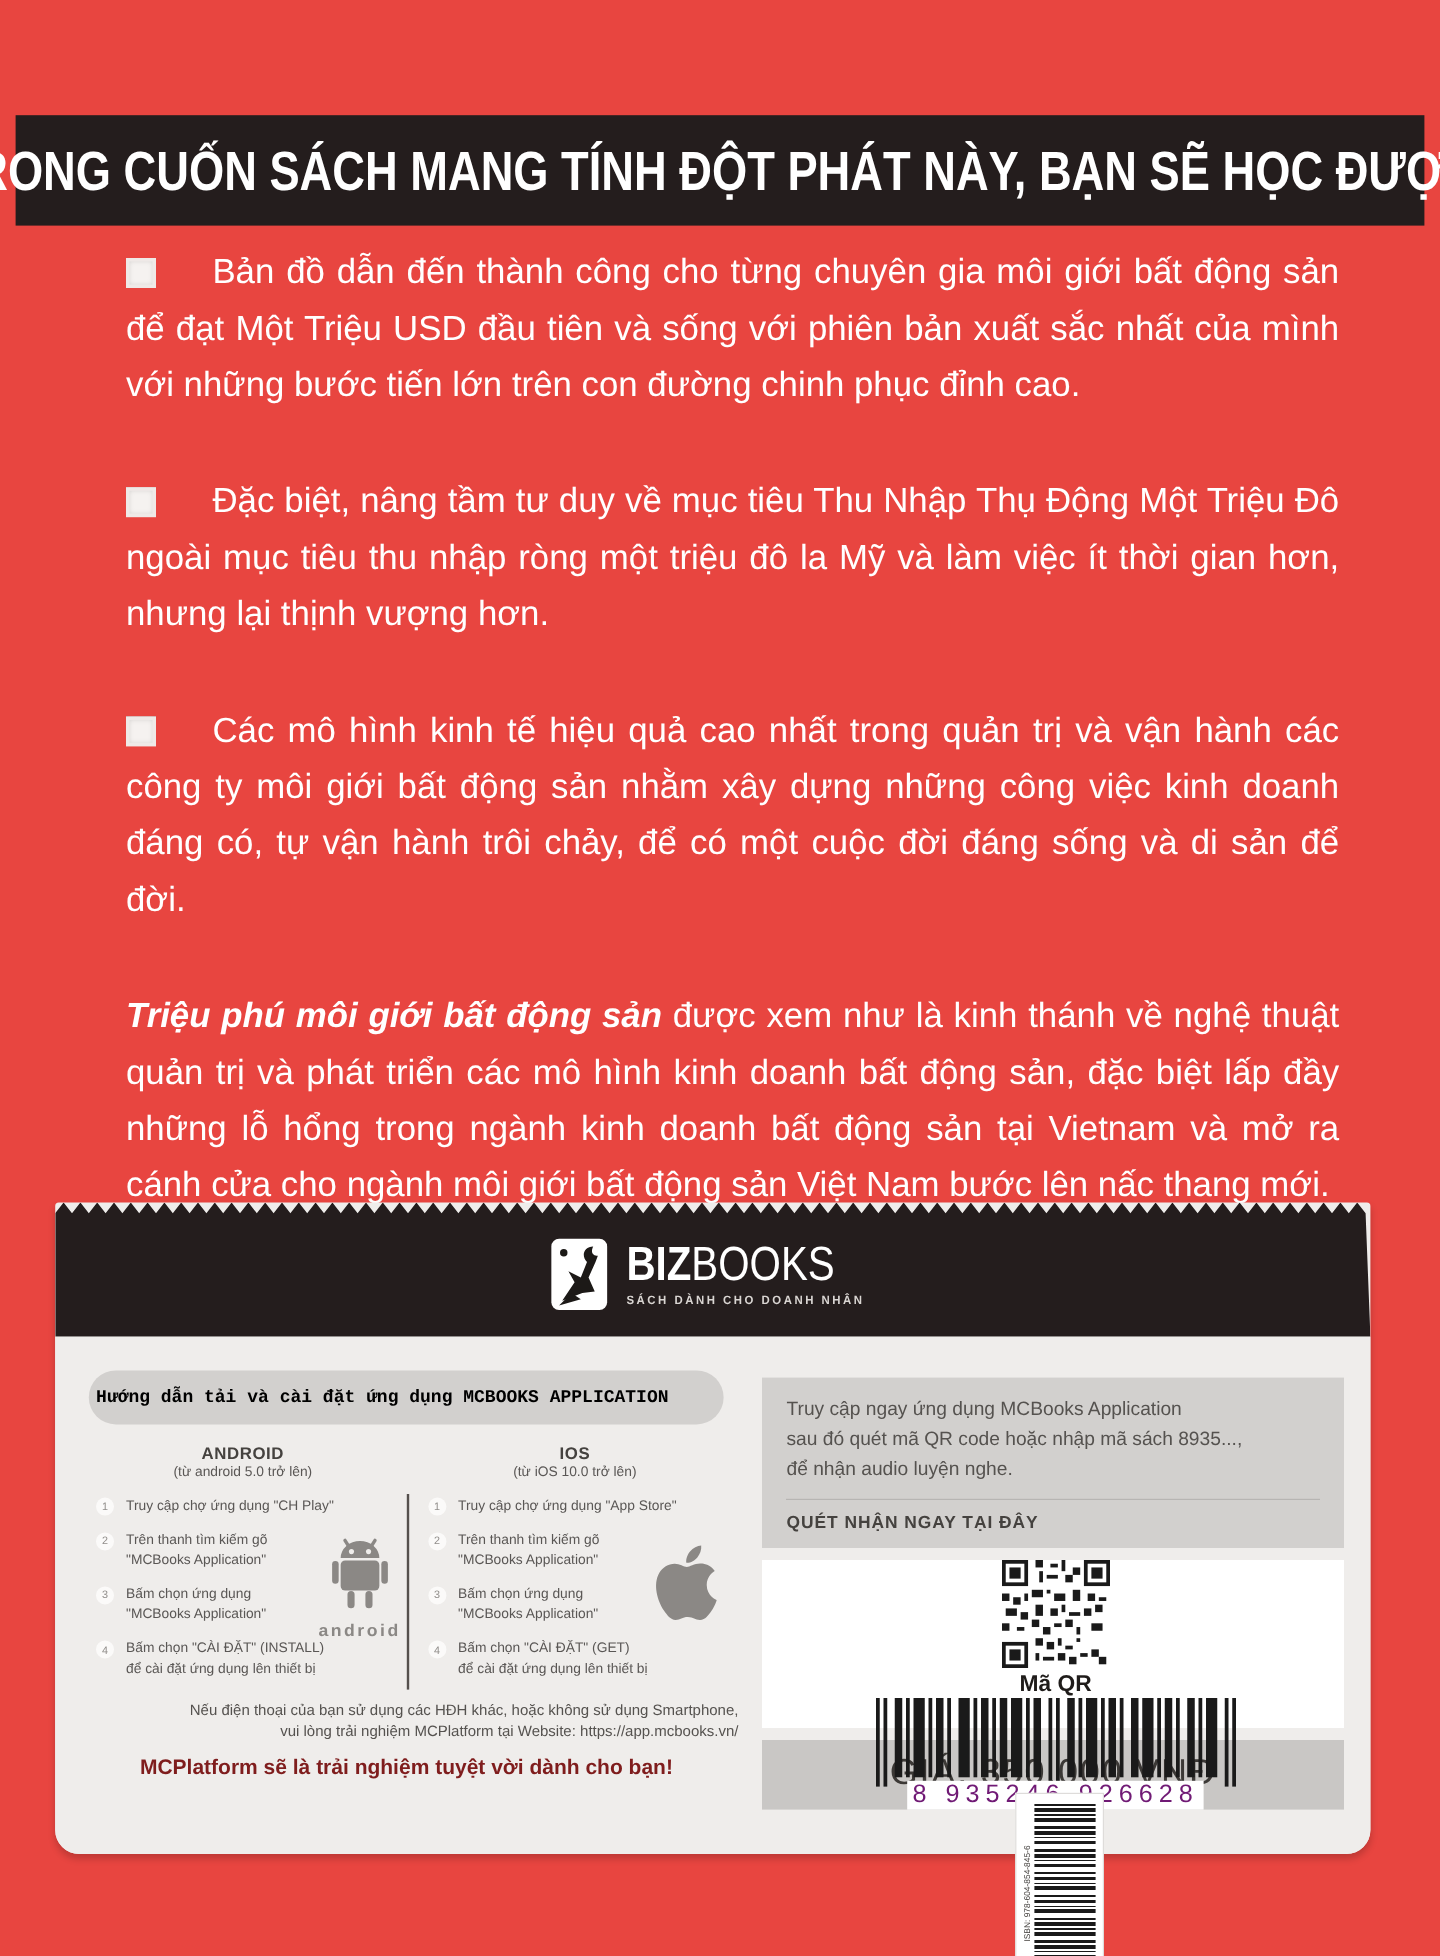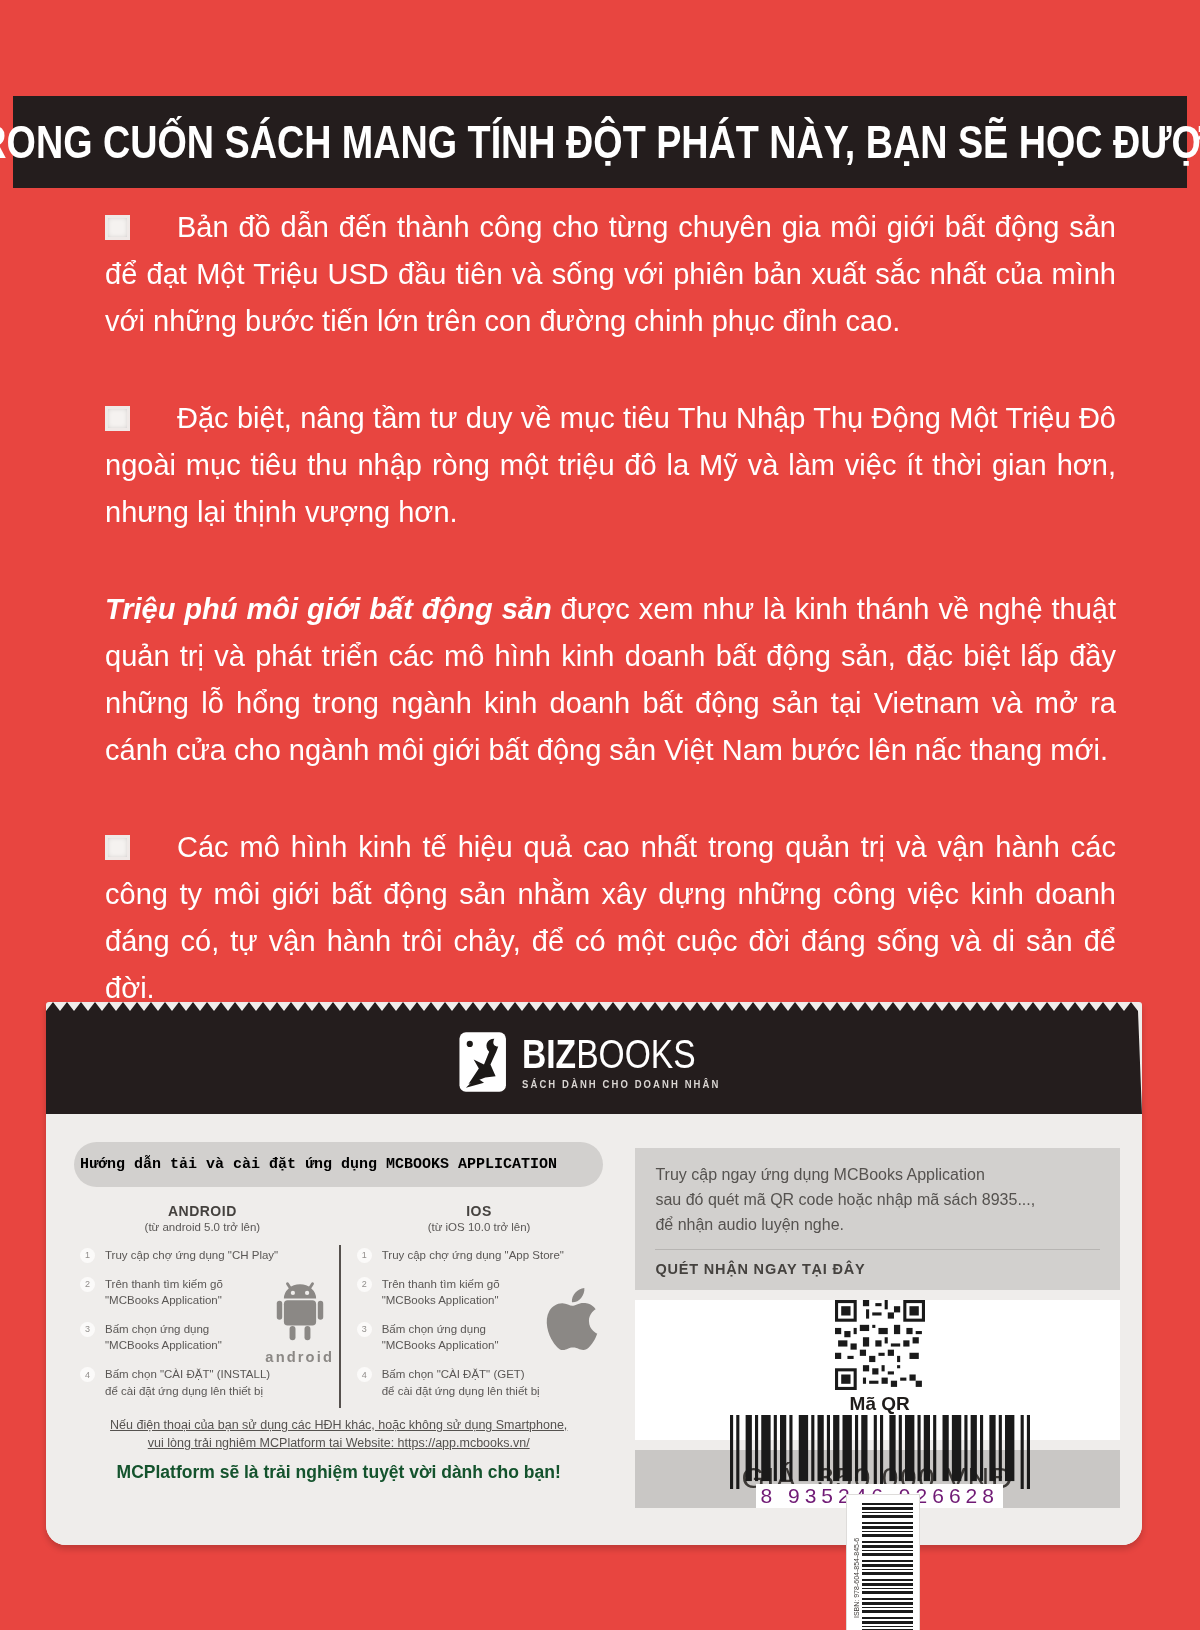--- a/index.html
+++ b/index.html
@@ -73,25 +73,25 @@
     position:absolute;left:0;top:1px;width:15px;height:15px;border-radius:50%;
     background:#fbfaf9;color:#918e8b;font-size:9px;
     display:flex;align-items:center;justify-content:center;
   }
   .os-badge{position:absolute;right:6px;top:80px;text-align:center;}
   .android-word{
     color:#8b8885;font-size:14px;font-weight:bold;letter-spacing:2px;
     margin-top:2px;transform:scaleX(1.05);
   }
   .note{
-    text-align:center;font-size:12.5px;color:#55524f;margin-top:4px;
-    white-space:pre-line;line-height:1.5;text-decoration:underline;
+    text-align:right;font-size:12.5px;color:#55524f;margin-top:4px;
+    white-space:pre-line;line-height:1.5;
   }
   .note-bold{
-    text-align:center;font-size:17.5px;font-weight:bold;color:#14532d;margin-top:9px;
+    text-align:center;font-size:17.5px;font-weight:bold;color:#7f1d1d;margin-top:9px;
   }
   
   .right-col{width:47.5%;padding:0 22px 0 14px;box-sizing:border-box;position:relative;}
   .instruction-box{margin-top:34px;background:#d2d0ce;padding:15px 20px 0;}
   .instruction{font-size:16px;color:#55524f;line-height:1.55;white-space:pre-line;}
   .scan-label{
     border-top:1px solid #b7b5b3;margin-top:12px;padding:11px 0 13px;
     font-weight:bold;font-size:14.5px;color:#45423f;letter-spacing:.8px;
   }
   .media-box{
@@ -140,26 +140,26 @@
 
 <div class="content">
   <p class="para bulleted">
     <span class="sq"></span>
     <span>Bản đồ dẫn đến thành công cho từng chuyên gia môi giới bất động sản để đạt Một Triệu USD đầu tiên và sống với phiên bản xuất sắc nhất của mình với những bước tiến lớn trên con đường chinh phục đỉnh cao.</span>
   </p>
   <p class="para bulleted">
     <span class="sq"></span>
     <span>Đặc biệt, nâng tầm tư duy về mục tiêu Thu Nhập Thụ Động Một Triệu Đô ngoài mục tiêu thu nhập ròng một triệu đô la Mỹ và làm việc ít thời gian hơn, nhưng lại thịnh vượng hơn.</span>
   </p>
-  <p class="para closing">
-    <span class="lead">Triệu phú môi giới bất động sản</span><span> được xem như là kinh thánh về nghệ thuật quản trị và phát triển các mô hình kinh doanh bất động sản, đặc biệt lấp đầy những lỗ hổng trong ngành kinh doanh bất động sản tại Vietnam và mở ra cánh cửa cho ngành môi giới bất động sản Việt Nam bước lên nấc thang mới.</span>
-  </p>
   <p class="para bulleted">
     <span class="sq"></span>
     <span>Các mô hình kinh tế hiệu quả cao nhất trong quản trị và vận hành các công ty  môi giới bất động sản nhằm xây dựng những công việc kinh doanh đáng có, tự vận hành trôi chảy, để có một cuộc đời đáng sống và di sản để đời.</span>
+  </p>
+  <p class="para closing">
+    <span class="lead">Triệu phú môi giới bất động sản</span><span> được xem như là kinh thánh về nghệ thuật quản trị và phát triển các mô hình kinh doanh bất động sản, đặc biệt lấp đầy những lỗ hổng trong ngành kinh doanh bất động sản tại Vietnam và mở ra cánh cửa cho ngành môi giới bất động sản Việt Nam bước lên nấc thang mới.</span>
   </p>
 </div>
 
 <div class="panel">
 
   <div class="logo-strip" id="logoStrip" style="clip-path: polygon(0px 9px, 7px 0px, 14px 9px, 21px 0px, 28px 9px, 35px 0px, 42px 9px, 49px 0px, 56px 9px, 63px 0px, 70px 9px, 77px 0px, 84px 9px, 91px 0px, 98px 9px, 105px 0px, 112px 9px, 119px 0px, 126px 9px, 133px 0px, 140px 9px, 147px 0px, 154px 9px, 161px 0px, 168px 9px, 175px 0px, 182px 9px, 189px 0px, 196px 9px, 203px 0px, 210px 9px, 217px 0px, 224px 9px, 231px 0px, 238px 9px, 245px 0px, 252px 9px, 259px 0px, 266px 9px, 273px 0px, 280px 9px, 287px 0px, 294px 9px, 301px 0px, 308px 9px, 315px 0px, 322px 9px, 329px 0px, 336px 9px, 343px 0px, 350px 9px, 357px 0px, 364px 9px, 371px 0px, 378px 9px, 385px 0px, 392px 9px, 399px 0px, 406px 9px, 413px 0px, 420px 9px, 427px 0px, 434px 9px, 441px 0px, 448px 9px, 455px 0px, 462px 9px, 469px 0px, 476px 9px, 483px 0px, 490px 9px, 497px 0px, 504px 9px, 511px 0px, 518px 9px, 525px 0px, 532px 9px, 539px 0px, 546px 9px, 553px 0px, 560px 9px, 567px 0px, 574px 9px, 581px 0px, 588px 9px, 595px 0px, 602px 9px, 609px 0px, 616px 9px, 623px 0px, 630px 9px, 637px 0px, 644px 9px, 651px 0px, 658px 9px, 665px 0px, 672px 9px, 679px 0px, 686px 9px, 693px 0px, 700px 9px, 707px 0px, 714px 9px, 721px 0px, 728px 9px, 735px 0px, 742px 9px, 749px 0px, 756px 9px, 763px 0px, 770px 9px, 777px 0px, 784px 9px, 791px 0px, 798px 9px, 805px 0px, 812px 9px, 819px 0px, 826px 9px, 833px 0px, 840px 9px, 847px 0px, 854px 9px, 861px 0px, 868px 9px, 875px 0px, 882px 9px, 889px 0px, 896px 9px, 903px 0px, 910px 9px, 917px 0px, 924px 9px, 931px 0px, 938px 9px, 945px 0px, 952px 9px, 959px 0px, 966px 9px, 973px 0px, 980px 9px, 987px 0px, 994px 9px, 1001px 0px, 1008px 9px, 1015px 0px, 1022px 9px, 1029px 0px, 1036px 9px, 1043px 0px, 1050px 9px, 1057px 0px, 1064px 9px, 1071px 0px, 1078px 9px, 1085px 0px, 1092px 9px, 1096px 100%, 0px 100%);">
     <div class="logo-row">
       <svg class="goat" viewBox="0 0 40 48">
         <rect x="1" y="1" width="36" height="46" rx="5" fill="#ffffff"></rect>
         <path d="M8 41 L16 29 L12 22 L20 26 L24 16 C20 12 22 6 28 6 C26 10 28 12 31 12 L29.5 16 L25 26 L29 35 L21 36 Z" fill="#1c1917"></path>

